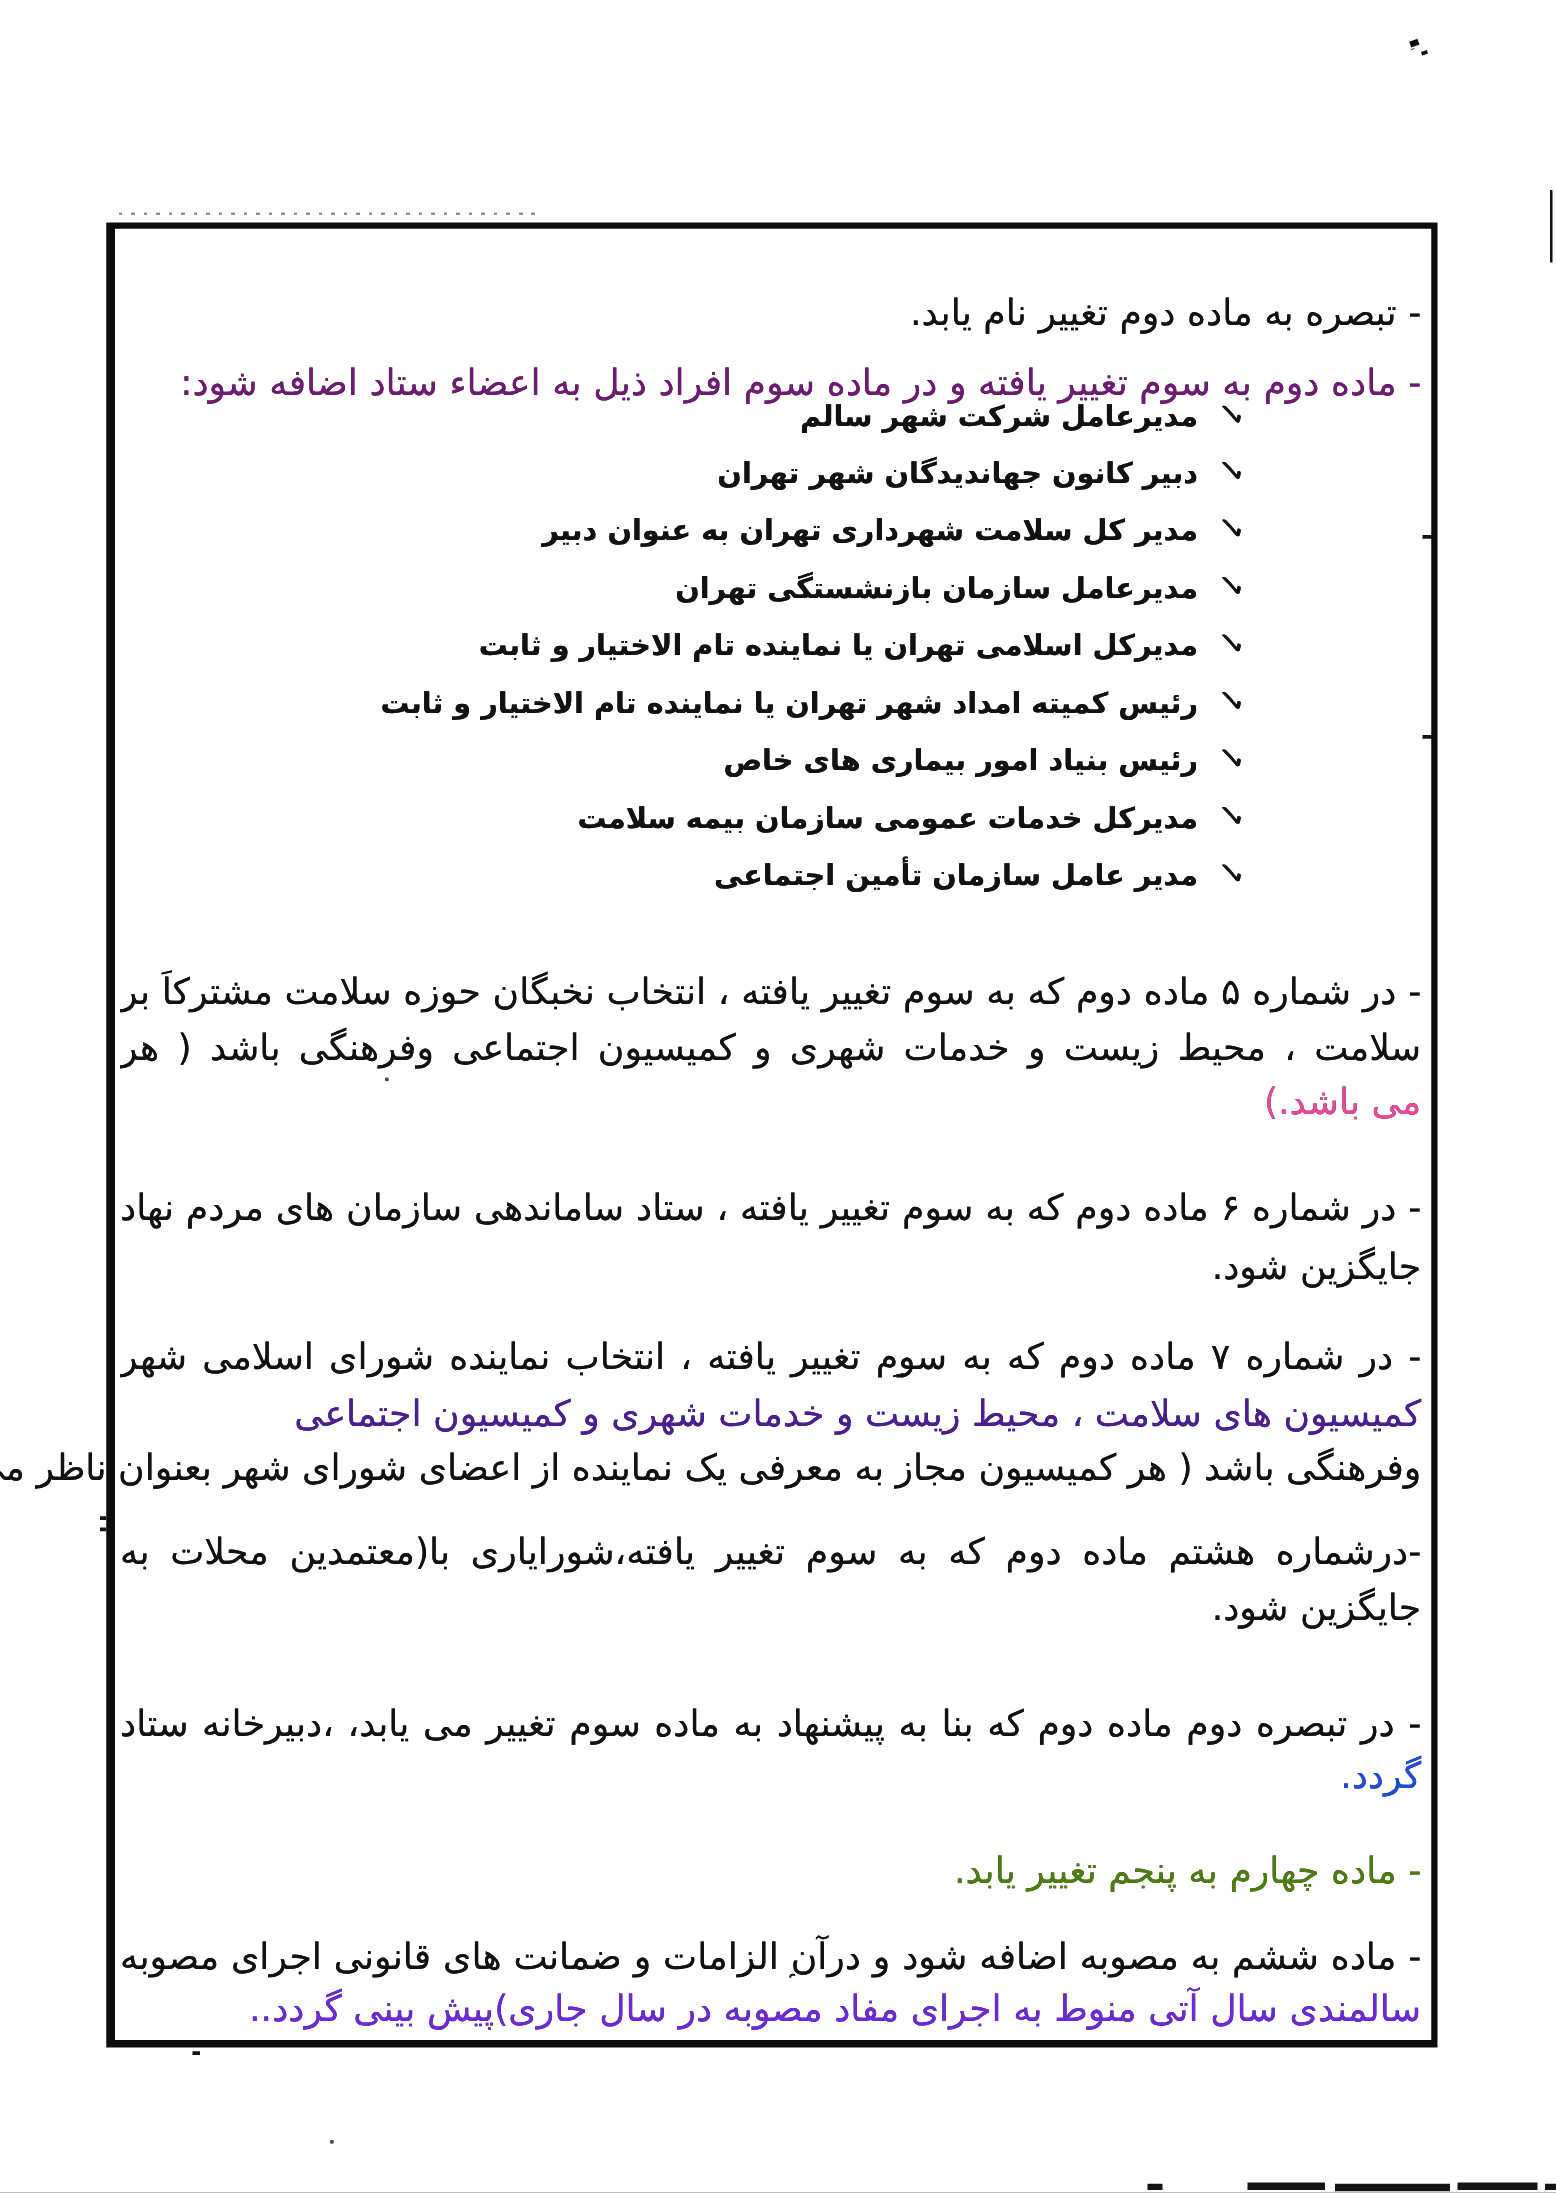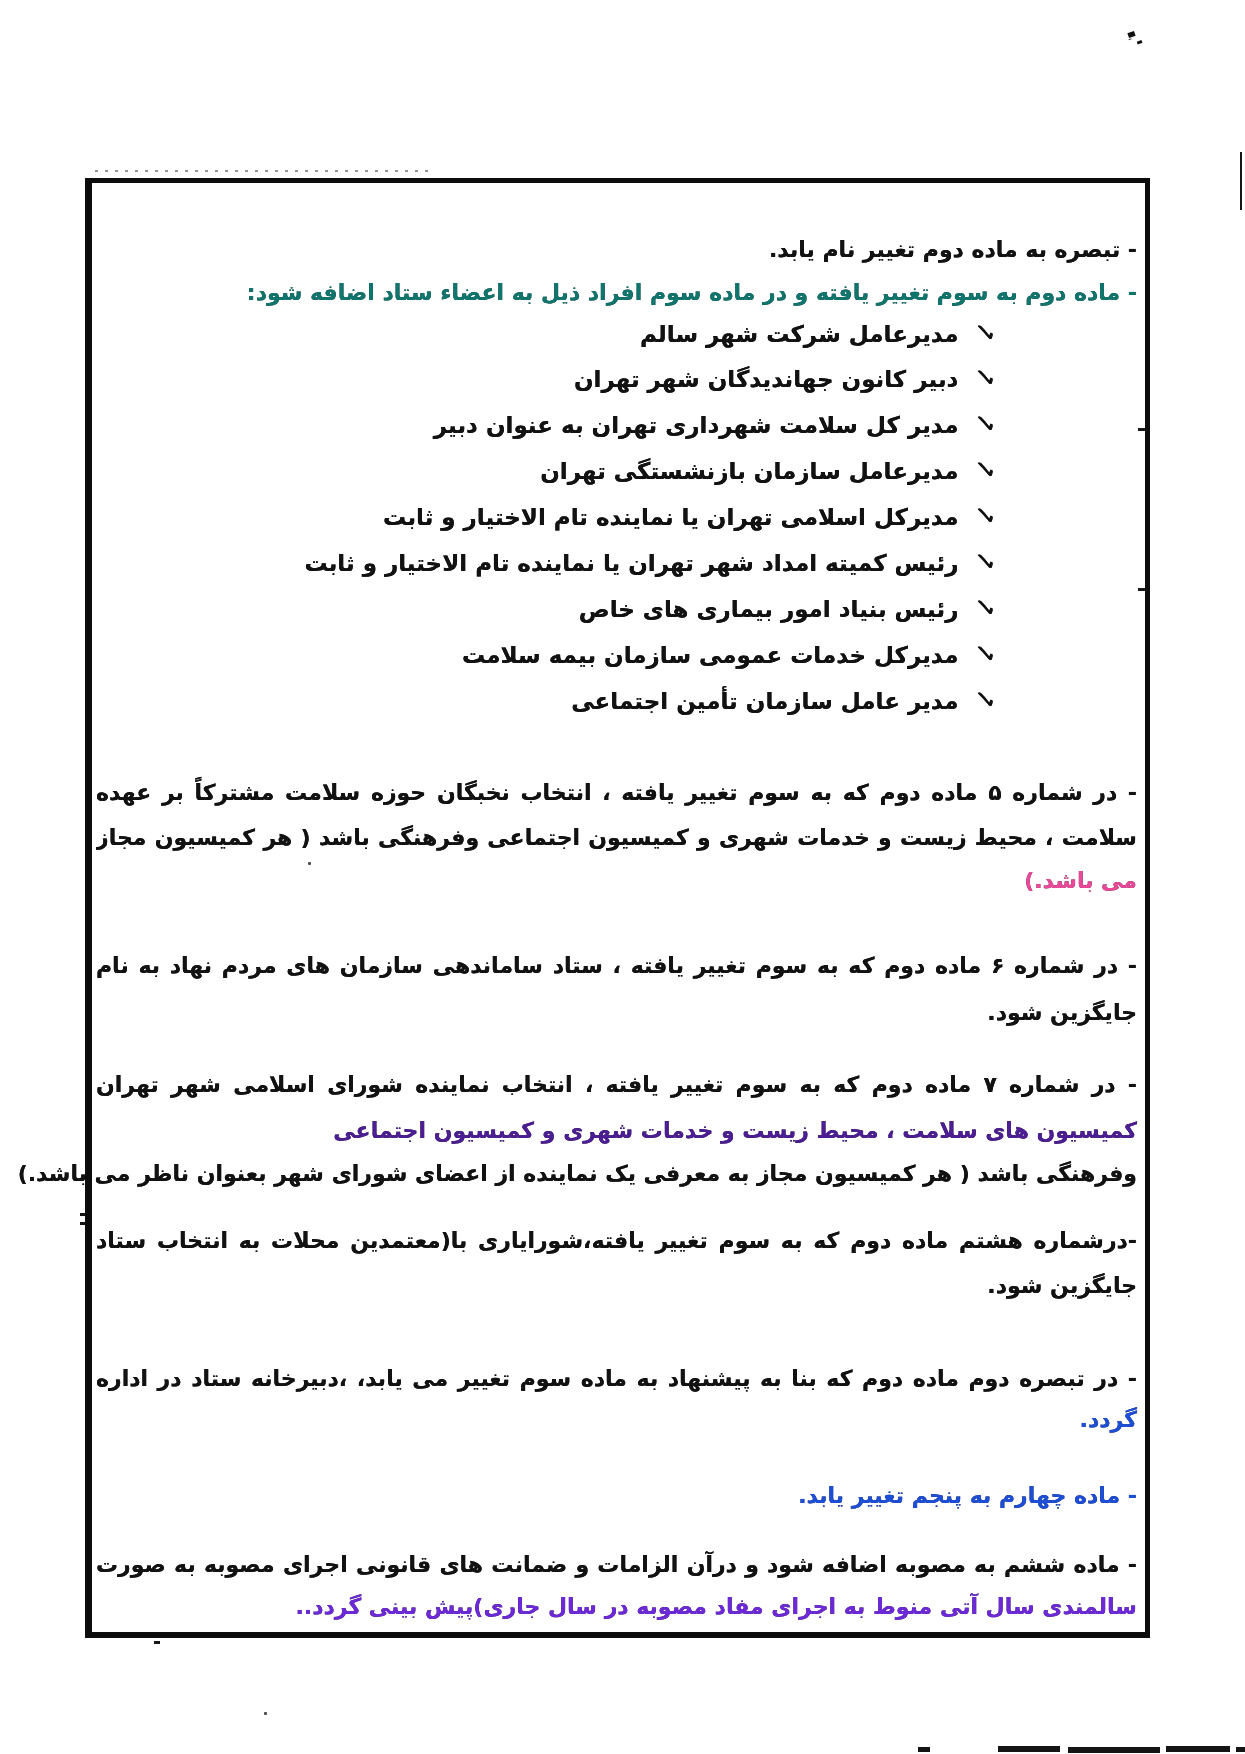--- a/index.html
+++ b/index.html
@@ -18,22 +18,22 @@
     box-sizing:border-box;
     border-style:solid;
     border-width:5px 5px 6px 7px;
     border-color:#0c0c0c;
   }
   .line{
     position:absolute;
     right:8px;
     height:34px;
     line-height:34px;
-    font-size:22px;
-    font-weight:700;
+    font-size:29px;
+    font-weight:400;
     color:#121212;
     direction:rtl;
     white-space:nowrap;
     text-shadow:0 0 .5px #1a1a1a;
   }
   
   .line.stretch{
     left:4px;
     white-space:normal;
     text-align:justify;
@@ -93,21 +93,21 @@
 
   <div class="art" style="left:918px;top:1747px;width:12px;height:5px;"></div>
   <div class="art" style="left:998px;top:1746px;width:62px;height:6px;"></div>
   <div class="art" style="left:1068px;top:1747px;width:92px;height:6px;"></div>
   <div class="art" style="left:1166px;top:1746px;width:64px;height:6px;"></div>
   <div class="art" style="left:1236px;top:1747px;width:9px;height:5px;"></div>
 
   <div class="frame" style="border-color: rgb(12, 12, 12);">
 
     <div class="line" style="top: 50px; color: rgb(18, 18, 18);">- تبصره به ماده دوم تغییر نام یابد.</div>
-    <div class="line" style="top: 93px; color: #0f766e;">- ماده دوم به سوم تغییر یافته و در ماده سوم افراد ذیل به اعضاء ستاد اضافه شود:</div>
+    <div class="line" style="top: 106px; color: #701a75;">- ماده دوم به سوم تغییر یافته و در ماده سوم افراد ذیل به اعضاء ستاد اضافه شود:</div>
 
     <div class="member" style="top: 133px; color: rgb(18, 18, 18);">
       <span class="check">✓</span><span>مدیرعامل شرکت شهر سالم</span>
     </div>
     <div class="member" style="top: 178px; color: rgb(18, 18, 18);">
       <span class="check">✓</span><span>دبیر کانون جهاندیدگان شهر تهران</span>
     </div>
     <div class="member" style="top: 224px; color: rgb(18, 18, 18);">
       <span class="check">✓</span><span>مدیر کل سلامت شهرداری تهران به عنوان دبیر</span>
     </div>
@@ -140,19 +140,19 @@
     <div class="line stretch" style="top: 885px; color: rgb(18, 18, 18);">- در شماره ۷ ماده دوم که به سوم تغییر یافته ،  انتخاب نماینده شورای اسلامی شهر تهران مشترکاً بر عهده</div>
     <div class="line" style="top: 931px; color: #4c1d95;">کمیسیون های سلامت ، محیط زیست و خدمات شهری و کمیسیون اجتماعی</div>
     <div class="line" style="top: 974px; color: rgb(18, 18, 18);">وفرهنگی باشد ( هر کمیسیون مجاز به معرفی یک نماینده از اعضای شورای شهر بعنوان ناظر می باشد.)</div>
 
     <div class="line stretch" style="top: 1041px; color: rgb(18, 18, 18);">-درشماره هشتم ماده دوم که به سوم تغییر یافته،شورایاری با(معتمدین محلات به انتخاب ستاد مدیریت محلات )</div>
     <div class="line" style="top: 1086px; color: rgb(18, 18, 18);">جایگزین شود.</div>
 
     <div class="line stretch" style="top: 1179px; color: rgb(18, 18, 18);">- در تبصره دوم ماده دوم که بنا به پیشنهاد به ماده سوم تغییر می یابد، ،دبیرخانه ستاد در اداره کل سلامت مستقر</div>
     <div class="line" style="top: 1220px; color: #1d4ed8;">گردد.</div>
 
-    <div class="line" style="top: 1296px; color: #1d4ed8; text-align: center;">- ماده چهارم به پنجم تغییر یابد.</div>
+    <div class="line" style="top: 1296px; color: #4d7c0f; text-align: center;">- ماده چهارم به پنجم تغییر یابد.</div>
 
     <div class="line stretch" style="top: 1365px; color: rgb(18, 18, 18);">- ماده ششم به مصوبه اضافه شود و درآن الزامات و ضمانت های قانونی اجرای مصوبه به صورت (تأیید اعتبار حوزه</div>
     <div class="line" style="top: 1407px; color: #6d28d9;">سالمندی سال آتی منوط به اجرای مفاد مصوبه در سال جاری)پیش بینی گردد..</div>
 
   </div>
 </div>
 
 </body></html>

